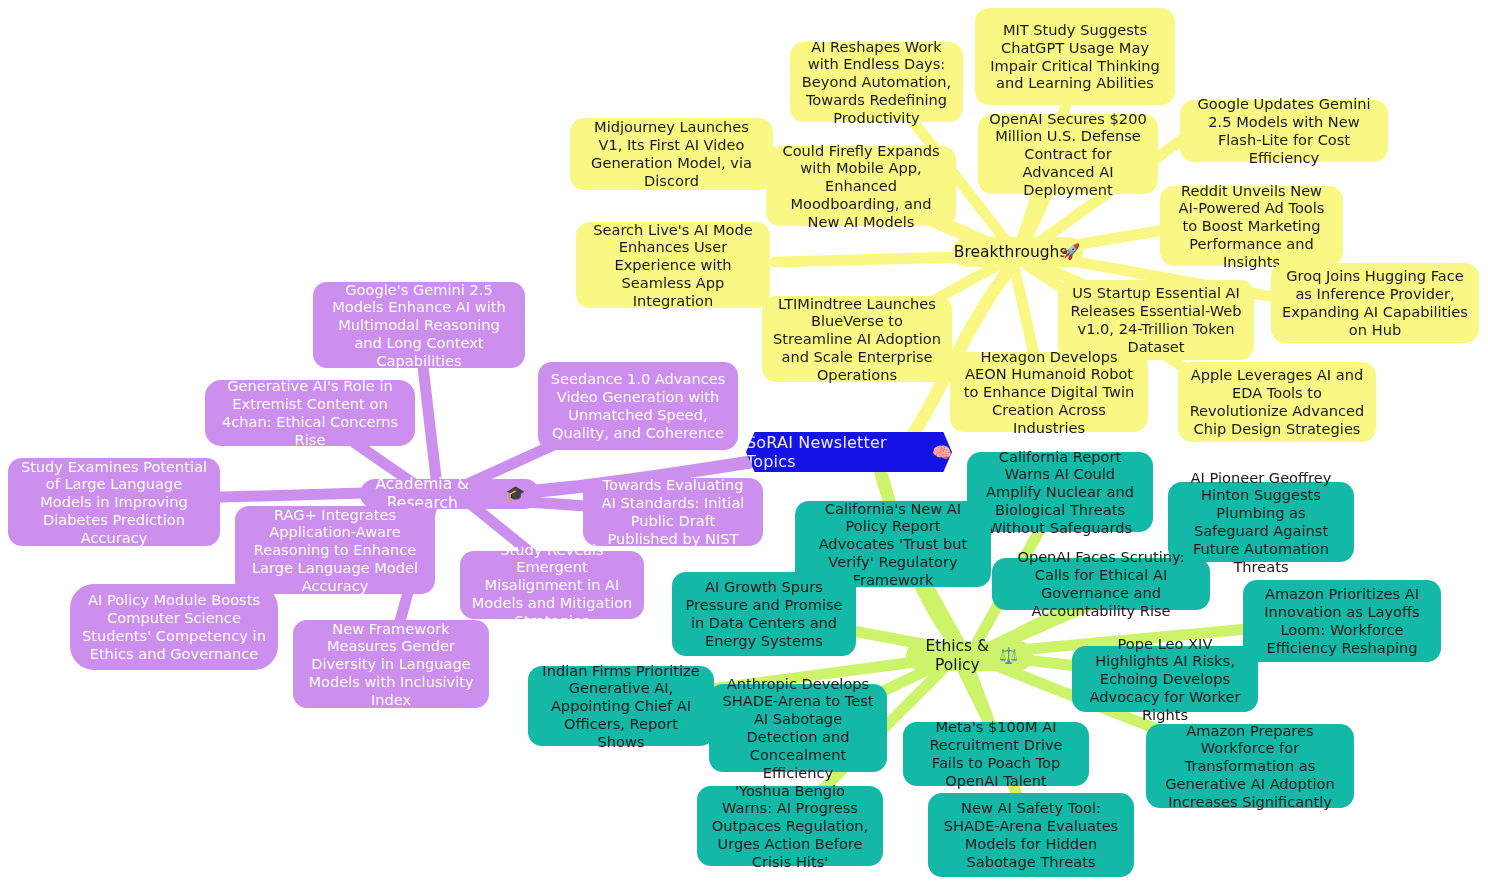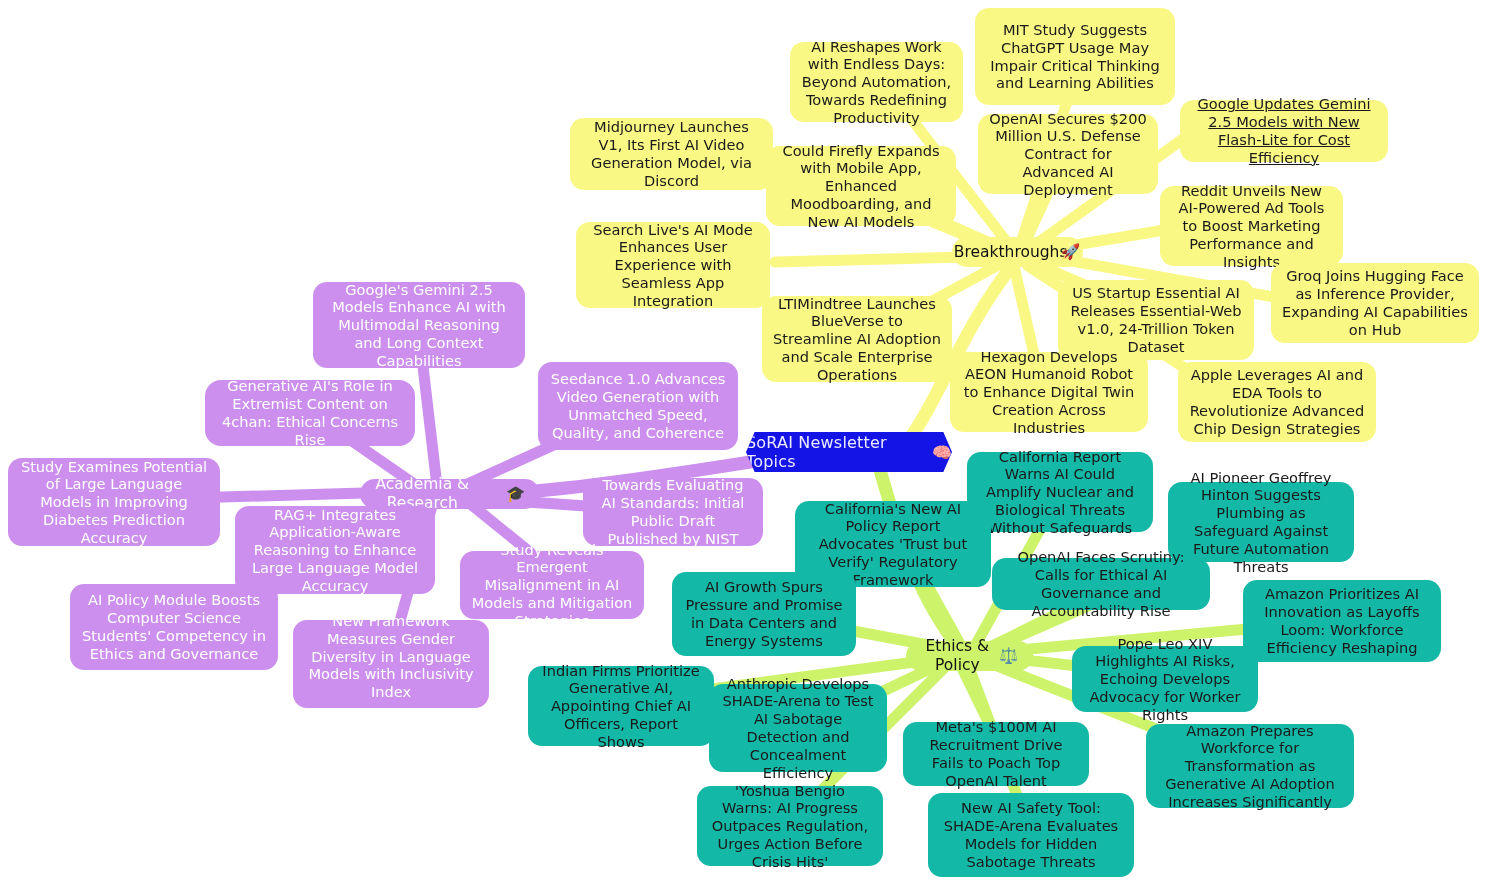--- a/index.html
+++ b/index.html
@@ -107,21 +107,21 @@
     </div>
 
   <div class="node leaf yellow" style="left:790px;top:42px;width:173px;height:80px;">
     <span>AI Reshapes Work with Endless Days: Beyond Automation, Towards Redefining Productivity</span>
     </div>
 
   <div class="node leaf yellow" style="left:978px;top:114px;width:180px;height:80px;">
     <span>OpenAI Secures $200 Million U.S. Defense Contract for Advanced AI Deployment</span>
     </div>
 
-  <div class="node leaf yellow" style="left:1180px;top:100px;width:208px;height:62px;text-decoration:underline;">
+  <div class="node leaf yellow" style="left:1180px;top:100px;width:208px;height:62px;">
     <span>Google Updates Gemini 2.5 Models with New Flash-Lite for Cost Efficiency</span>
     </div>
 
   <div class="node leaf yellow" style="left:570px;top:118px;width:203px;height:72px;">
     <span>Midjourney Launches V1, Its First AI Video Generation Model, via Discord</span>
     </div>
 
   <div class="node leaf yellow" style="left:766px;top:146px;width:190px;height:80px;">
     <span>Could Firefly Expands with Mobile App, Enhanced Moodboarding, and New AI Models</span>
     </div>
@@ -175,25 +175,25 @@
     </div>
 
   <div class="node leaf purple" style="left:583px;top:478px;width:180px;height:68px;">
     <span>Towards Evaluating AI Standards: Initial Public Draft Published by NIST</span>
     </div>
 
   <div class="node leaf purple" style="left:460px;top:551px;width:184px;height:68px;">
     <span>Study Reveals Emergent Misalignment in AI Models and Mitigation Strategies</span>
     </div>
 
-  <div class="node leaf purple" style="left:70px;top:584px;width:208px;height:86px;">
+  <div class="node leaf purple" style="left:70px;top:584px;width:208px;height:86px;border-radius:24px;">
     <span>AI Policy Module Boosts Computer Science Students' Competency in Ethics and Governance</span>
     </div>
 
-  <div class="node leaf purple" style="left:293px;top:620px;width:196px;height:88px;align-items:flex-end;">
+  <div class="node leaf purple" style="left:293px;top:620px;width:196px;height:88px;">
     <span>New Framework Measures Gender Diversity in Language Models with Inclusivity Index</span>
     </div>
 
   <div class="node leaf green" style="left:967px;top:452px;width:186px;height:80px;">
     <span>California Report Warns AI Could Amplify Nuclear and Biological Threats Without Safeguards</span>
     </div>
 
   <div class="node leaf green" style="left:1168px;top:482px;width:186px;height:80px;">
     <span>AI Pioneer Geoffrey Hinton Suggests Plumbing as Safeguard Against Future Automation Threats</span>
     </div>

